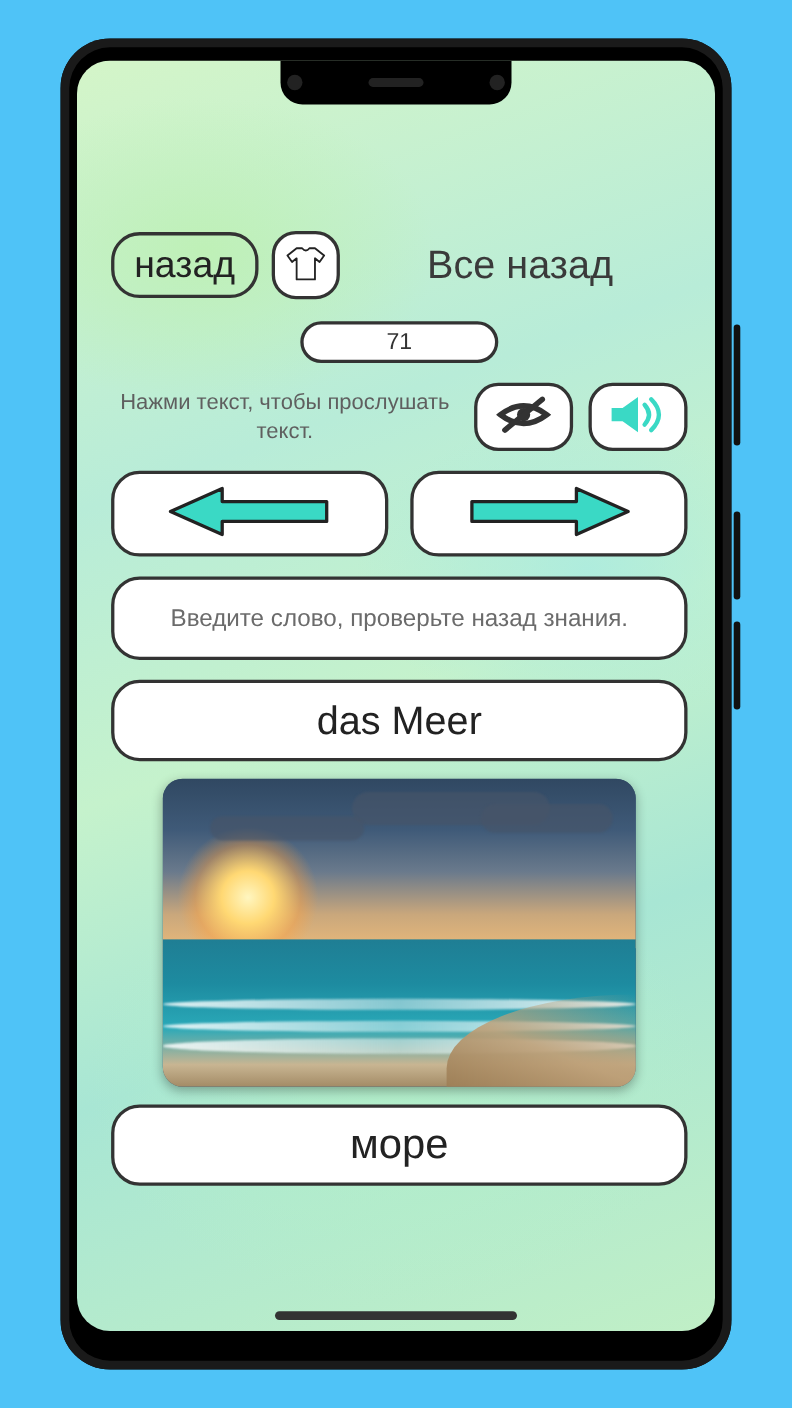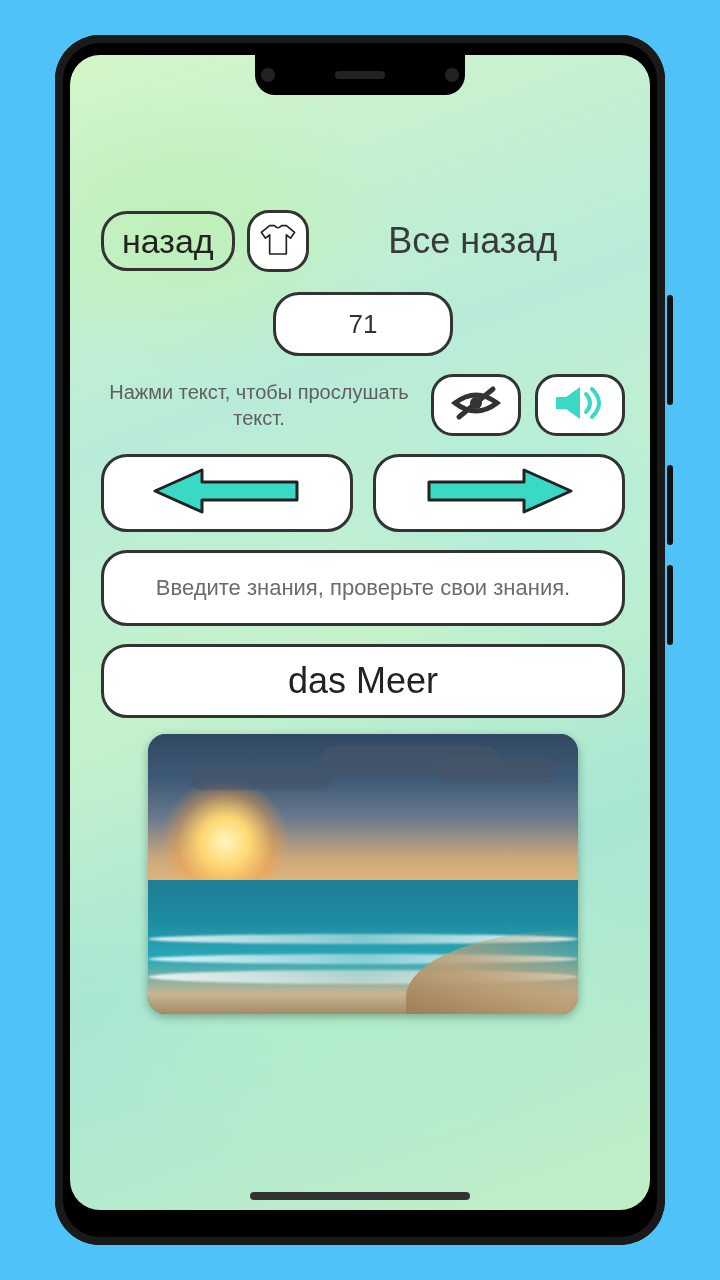--- a/index.html
+++ b/index.html
@@ -103,22 +103,22 @@
   }
   .title {
     flex:1;
     text-align:center;
     font-size:36px;
     color:#3a3a3a;
   }
   .counter-row { justify-content:center; margin-bottom:18px; }
   .counter {
     min-width:180px;
-    height:64px;
-    font-size:26px;
+    height:38px;
+    font-size:21px;
     color:#333;
     padding:0 30px;
     text-align:center;
   }
   .hint-row { margin-bottom:18px; gap:14px; }
   .hint-text {
     flex:1;
     text-align:center;
     font-size:20px;
     color:#5f5f5f;
@@ -273,21 +273,21 @@
           <span>
             <svg width="160" height="50" viewBox="0 0 160 50">
               <path d="M152 25 L105 4 L105 16 L10 16 L10 34 L105 34 L105 46 Z" fill="#3ad9c5" stroke="#222" stroke-width="3" stroke-linejoin="round"></path>
             </svg>
           </span>
         </div>
       </div>
 
       <div class="row input-row">
         <div class="rounded-box input-box">
-          <span>Введите знания, проверьте свои знания.</span>
+          <span>Введите слово, проверьте назад знания.</span>
         </div>
       </div>
 
       <div class="row word-row">
         <div class="rounded-box word-box">
           <span>das Meer</span>
         </div>
       </div>
 
       <div class="image-wrap">
@@ -299,18 +299,23 @@
           </div>
           <div class="sea">
             <div class="wave" style="bottom:70px;"></div>
             <div class="wave" style="bottom:50px;"></div>
             <div class="wave" style="bottom:30px; height:14px;"></div>
           </div>
           <div class="beach"></div>
         </div>
       </div>
 
+      <div class="row translation-row">
+        <div class="rounded-box translation-box">
+          <span>море</span>
+        </div>
+      </div>
 
     </div>
 
     <div class="home-bar"></div>
   </div>
 </div>
 
 </body></html>

